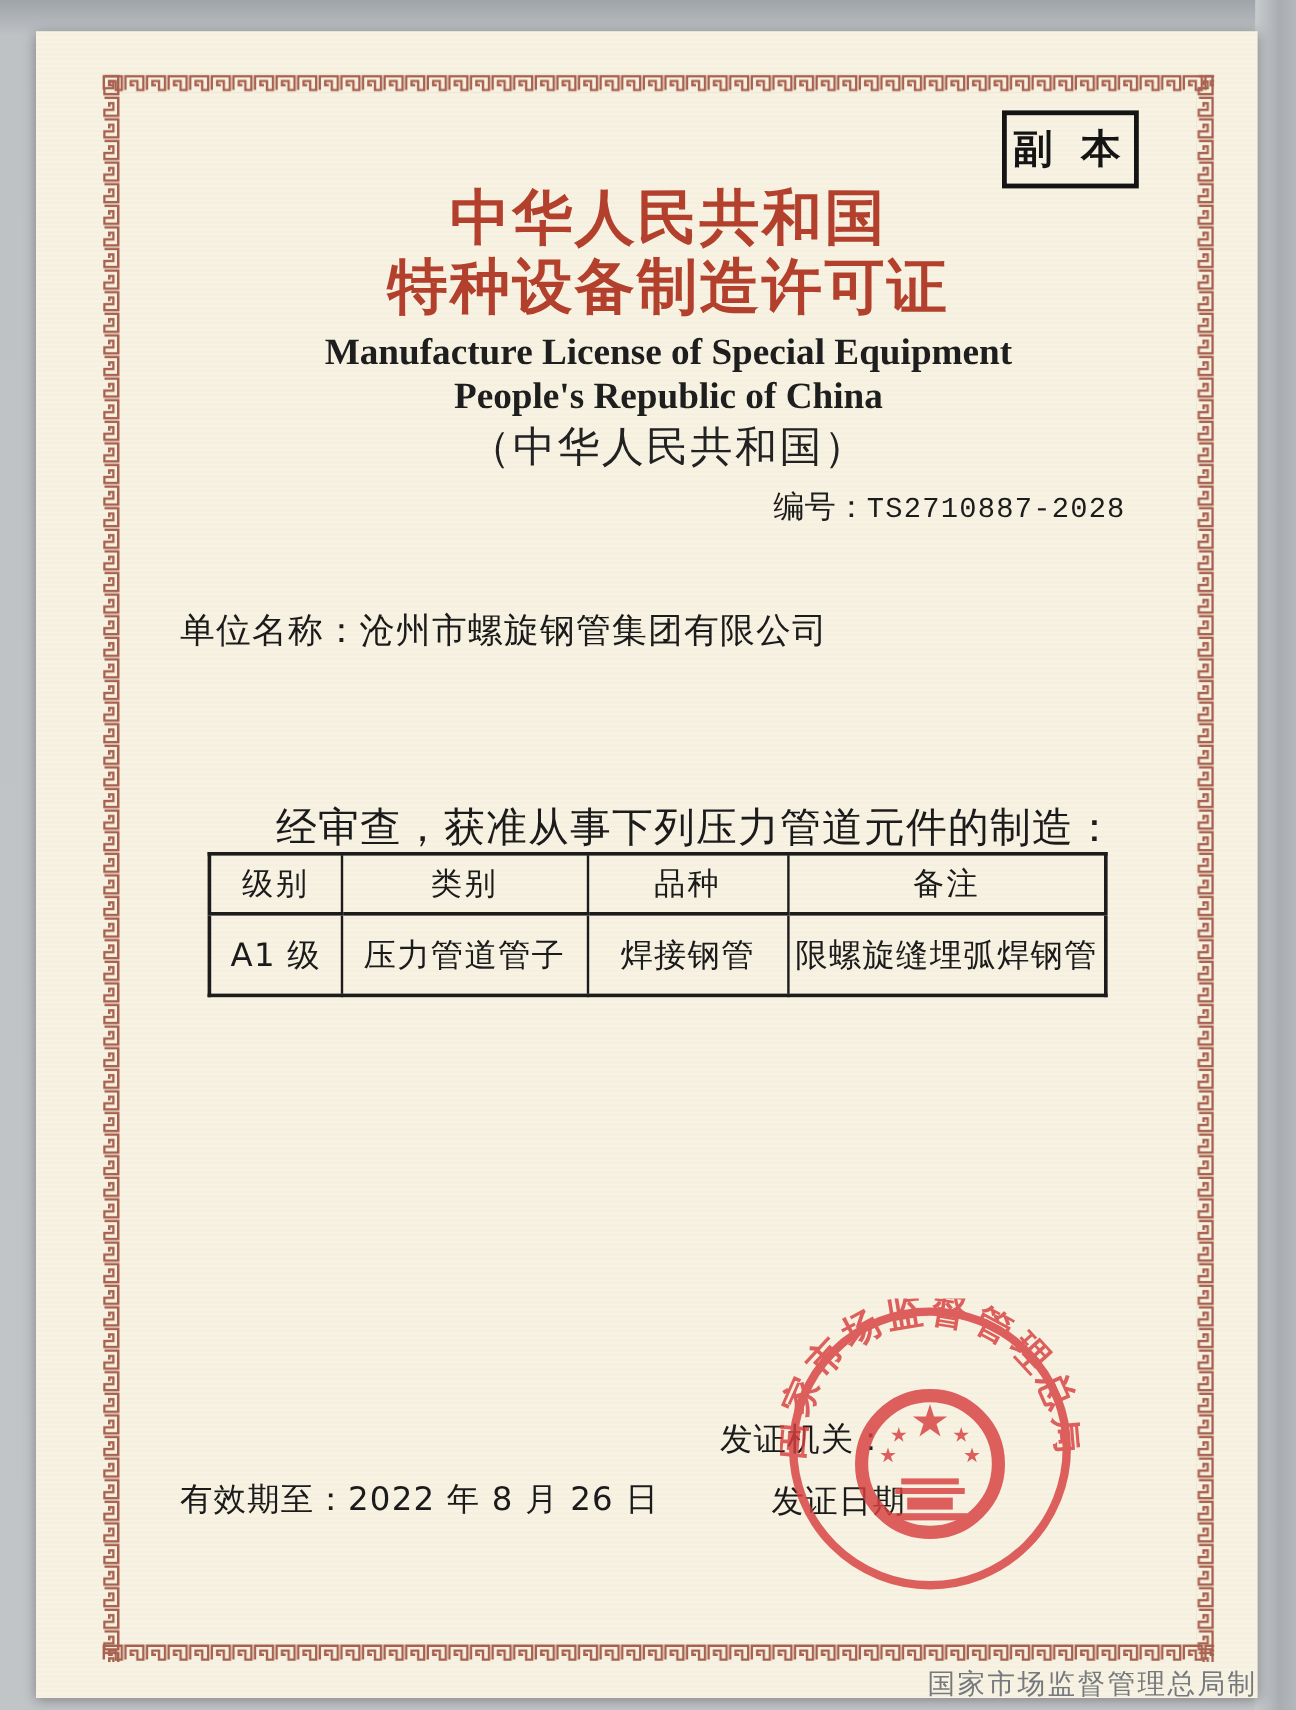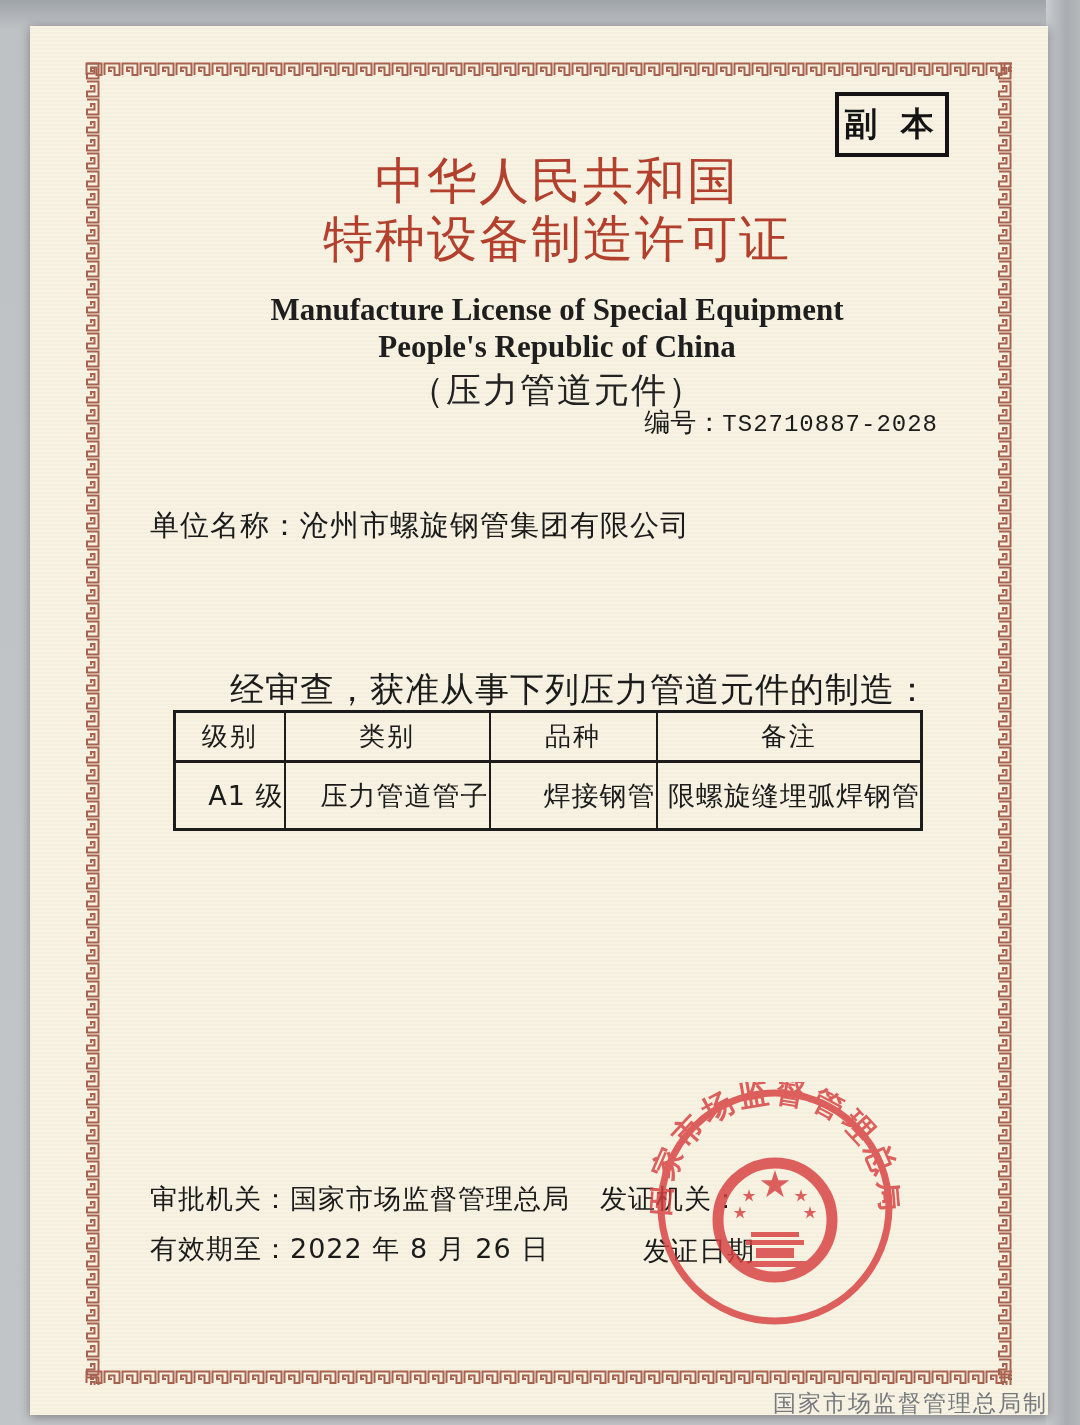--- a/index.html
+++ b/index.html
@@ -10,40 +10,40 @@
     background:linear-gradient(90deg,#c9ccce 0%,#a9adb2 60%,#b4b8bb 100%); }
   .paper { position:absolute; left:30px; top:26px; width:1018px; height:1389px;
     background:#f7f2e2; box-shadow:0 2px 10px rgba(0,0,0,.35);
     background-image:linear-gradient(0deg, rgba(0,0,0,.012) 50%, transparent 50%);
     background-size:100% 4px; }
   .frame-strip { position:absolute; }
   .badge { position:absolute; left:805px; top:66px; width:114px; height:65px;
     border:4px solid #141414; display:flex; align-items:center; justify-content:center;
     font-size:33px; font-weight:bold; color:#141414; letter-spacing:6px; }
   .title-block { position:absolute; left:0; right:0; top:126px; text-align:center; padding-left:36px; }
-  .t-cn { color:#b2402c; font-weight:normal; font-size:50px; line-height:58px; letter-spacing:2px; }
+  .t-cn { color:#b2402c; font-weight:bold; font-size:50px; line-height:58px; letter-spacing:2px; }
   .t-en { color:#1e1e1e; font-family:"Liberation Serif","DejaVu Serif",serif;
     font-weight:bold; font-size:31px; line-height:37px; }
-  .t-en1 { margin-top:23px; }
+  .t-en1 { margin-top:6px; }
   .t-sub { color:#222; font-size:35px; line-height:46px; margin-top:2px; letter-spacing:2px; }
   .license-no { position:absolute; top:379px; right:110px; font-size:26px; color:#1c1c1c; }
   .license-no .num { font-family:"Liberation Mono","DejaVu Sans Mono",monospace;
     font-size:24px; letter-spacing:1px; }
   .field-row { position:absolute; left:120px; font-size:29px; color:#1b1b1b; letter-spacing:1px; }
   .row-company { top:480px; }
   .row-address { top:535px; }
   .intro { position:absolute; left:200px; top:641px; font-size:34px; color:#1b1b1b; letter-spacing:1px; }
   table.lic { position:absolute; left:143px; top:684px; width:747px;
     border-collapse:collapse; table-layout:fixed; color:#1b1b1b; }
   table.lic th, table.lic td { border:2px solid #1c1c1c; text-align:center; vertical-align:middle; }
   table.lic { border:3px solid #1c1c1c; }
   table.lic thead tr { height:50px; }
   table.lic thead th { border-bottom-width:3px; font-size:26px; font-weight:500; letter-spacing:2px; }
   table.lic tbody tr { height:68px; }
-  table.lic tbody td { font-size:27px; letter-spacing:1px;text-align:right; }
+  table.lic tbody td { font-size:27px; letter-spacing:1px; }
   .issue-row { position:absolute; font-size:27px; color:#1b1b1b; letter-spacing:1px; z-index:2; }
   .ir-approval { left:120px; top:1155px; }
   .ir-issuing  { left:570px; top:1155px; }
   .ir-valid    { left:120px; top:1205px; }
   .ir-issuedate-label { left:570px; top:1207px;margin-left:43px; }
   .ir-issuedate-value { left:712px; top:1205px; z-index:4; }
   .seal { position:absolute; left:620px; top:1056px; z-index:3; opacity:.82; }
   .page-footer { position:absolute; left:0; right:0; top:1362px; text-align:right;
     font-size:23px; color:#75797d; letter-spacing:2px; }
 </style>
@@ -89,21 +89,21 @@
 
   <div class="badge">
     <span>副 本</span>
   </div>
 
   <div class="title-block">
     <div class="t-cn">中华人民共和国</div>
     <div class="t-cn">特种设备制造许可证</div>
     <div class="t-en t-en1">Manufacture License of Special Equipment</div>
     <div class="t-en">People's Republic of China</div>
-    <div class="t-sub">（压力管道元件）</div>
+    <div class="t-sub">（中华人民共和国）</div>
   </div>
 
   <div class="license-no">
     <span>编号：</span><span class="num">TS2710887-2028</span>
   </div>
 
   <div class="field-row row-company">
     <span>单位名称：</span><span>沧州市螺旋钢管集团有限公司</span>
   </div>
 
@@ -127,23 +127,20 @@
     <tbody>
       <tr>
         <td>A1 级</td>
         <td>压力管道管子</td>
         <td>焊接钢管</td>
         <td>限螺旋缝埋弧焊钢管</td>
       </tr>
     </tbody>
   </table>
 
-  <div class="issue-row ir-approval">
-    <span>审批机关：</span><span>国家市场监督管理总局</span>
-  </div>
   <div class="issue-row ir-issuing">
     <span>发证机关：</span>
   </div>
   <div class="issue-row ir-valid">
     <span>有效期至：</span><span>2022 年 8 月 26 日</span>
   </div>
   <div class="issue-row ir-issuedate-label">发证日期</div>
 
   <svg class="seal" width="250" height="250" viewBox="0 0 250 250">
     <defs>

